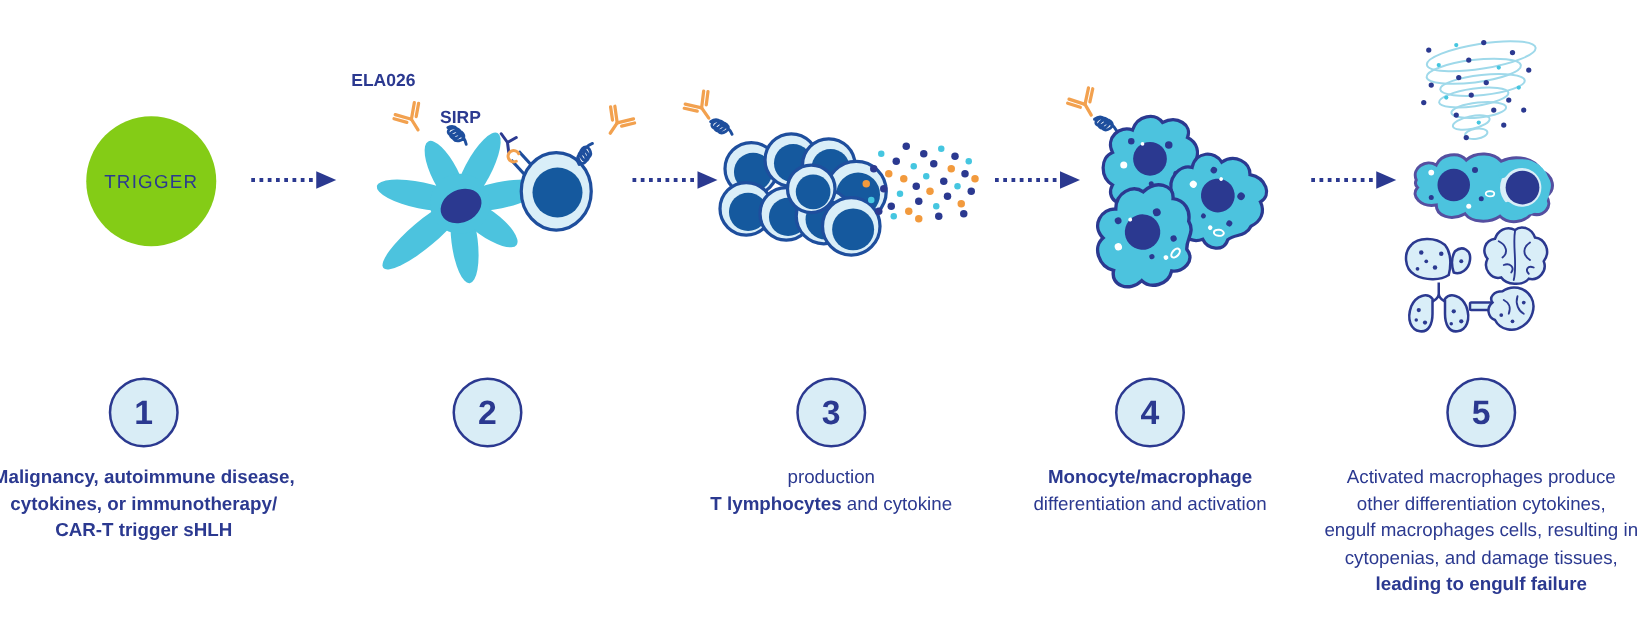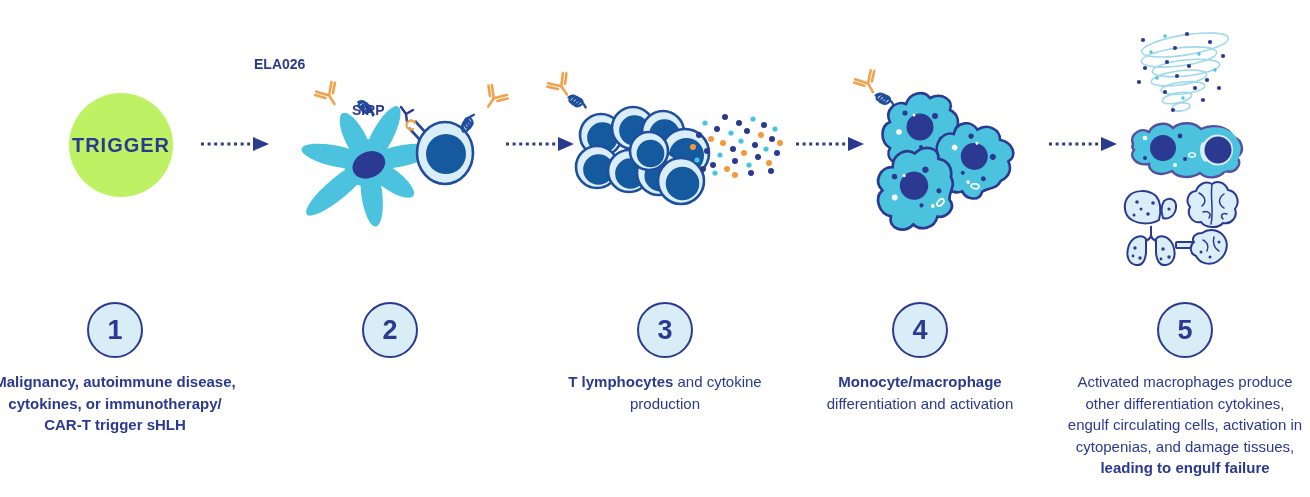--- a/index.html
+++ b/index.html
@@ -1,21 +1,21 @@
 <!DOCTYPE html>
 <html><head>
 <meta charset="utf-8">
 <style>
   html,body{margin:0;padding:0;background:#fff;}
   .canvas{position:relative;width:1310px;height:497px;background:#ffffff;
           font-family:"Liberation Sans",sans-serif;overflow:hidden;}
   
   .trigger{position:absolute;left:69px;top:93px;width:104px;height:104px;border-radius:50%;
-           background:#bef264;display:flex;align-items:center;justify-content:center;
-           color:#2b3990;font-size:20px;letter-spacing:1px;font-weight:700;}
+           background:#84cc16;display:flex;align-items:center;justify-content:center;
+           color:#2b3990;font-size:15px;letter-spacing:1px;font-weight:400;}
   
   .ill-label{position:absolute;color:#2b3990;font-size:14px;font-weight:700;}
   
   .arrow{position:absolute;top:135px;width:70px;height:18px;}
   
   .step{position:absolute;top:302px;color:#2b3990;text-align:center;}
   .step-circle{width:52px;height:52px;border-radius:50%;background:#d9edf6;border:2.5px solid #2b3990;
                margin:0 auto;display:flex;align-items:center;justify-content:center;
                font-size:27px;font-weight:700;color:#2b3990;}
   .step-text{margin-top:13px;font-size:15px;line-height:21.5px;color:#2b3990;}
@@ -98,22 +98,22 @@
       <circle cx="1" cy="1" r="20" fill="#15599e"></circle>
     </g>
     <g transform="translate(151,69)">
       <path d="M0 0 l-5 -7 M0 0 l7 -4 M0 0 l1 8" stroke="#2b3990" stroke-width="2.4" fill="none" stroke-linecap="round"></path>
       <path d="M9 9 a4.5 4.5 0 1 0 -2 6" stroke="#f2a14f" stroke-width="2.4" fill="none" stroke-linecap="round"></path>
     </g>
     <use href="#coil" transform="translate(207,85) rotate(-40)"></use>
     <use href="#ab" transform="translate(72,47) rotate(-32)"></use>
     <use href="#ab" transform="translate(241,50) rotate(34)"></use>
   </svg>
-  <div class="ill-label" style="left:254px;top:56px">ELA026</div>
-  <div class="ill-label" style="left:352px;top:102px">SIRP</div>
+  <div class="ill-label" style="left:281px;top:56px">ELA026</div>
+  <div class="ill-label" style="left:352px;top:85px">SIRP</div>
 
   <svg style="left:545px;top:65px" width="250" height="150" viewBox="0 0 250 150">
     <use href="#ab" transform="translate(14,18) rotate(-35)"></use>
     <use href="#coil" transform="translate(25,31) rotate(48)"></use>
     <g id="cluster-cells">
         <circle cx="56" cy="70" r="21" fill="#d9eef8" stroke="#1e4e9d" stroke-width="2.6"></circle>
         <circle cx="57.5" cy="72.5" r="15.33" fill="#15599e"></circle>
         <circle cx="88" cy="63" r="21" fill="#d9eef8" stroke="#1e4e9d" stroke-width="2.6"></circle>
         <circle cx="89.5" cy="65.5" r="15.33" fill="#15599e"></circle>
         <circle cx="118" cy="67" r="21" fill="#d9eef8" stroke="#1e4e9d" stroke-width="2.6"></circle>
@@ -293,39 +293,39 @@
         <span>2</span>
       </div>
     <div class="step-text">
       </div>
   </div>
   <div class="step" style="left:535px;width:260px">
     <div class="step-circle">
         <span>3</span>
       </div>
     <div class="step-text">
+        <div class="line"><span>production</span></div>
         <div class="line"><span class="b">T lymphocytes</span><span> and cytokine</span></div>
-        <div class="line"><span>production</span></div>
       </div>
   </div>
   <div class="step" style="left:790px;width:260px">
     <div class="step-circle">
         <span>4</span>
       </div>
     <div class="step-text">
         <div class="line"><span class="b">Monocyte/macrophage</span></div>
         <div class="line"><span>differentiation and activation</span></div>
       </div>
   </div>
   <div class="step" style="left:1055px;width:260px">
     <div class="step-circle">
         <span>5</span>
       </div>
     <div class="step-text">
         <div class="line"><span>Activated macrophages produce</span></div>
         <div class="line"><span>other differentiation cytokines,</span></div>
-        <div class="line"><span>engulf circulating cells, activation in</span></div>
+        <div class="line"><span>engulf macrophages cells, resulting in</span></div>
         <div class="line"><span>cytopenias, and damage tissues,</span></div>
         <div class="line"><span class="b">leading to engulf failure</span></div>
       </div>
   </div>
 
 </div>
 
 </body></html>

